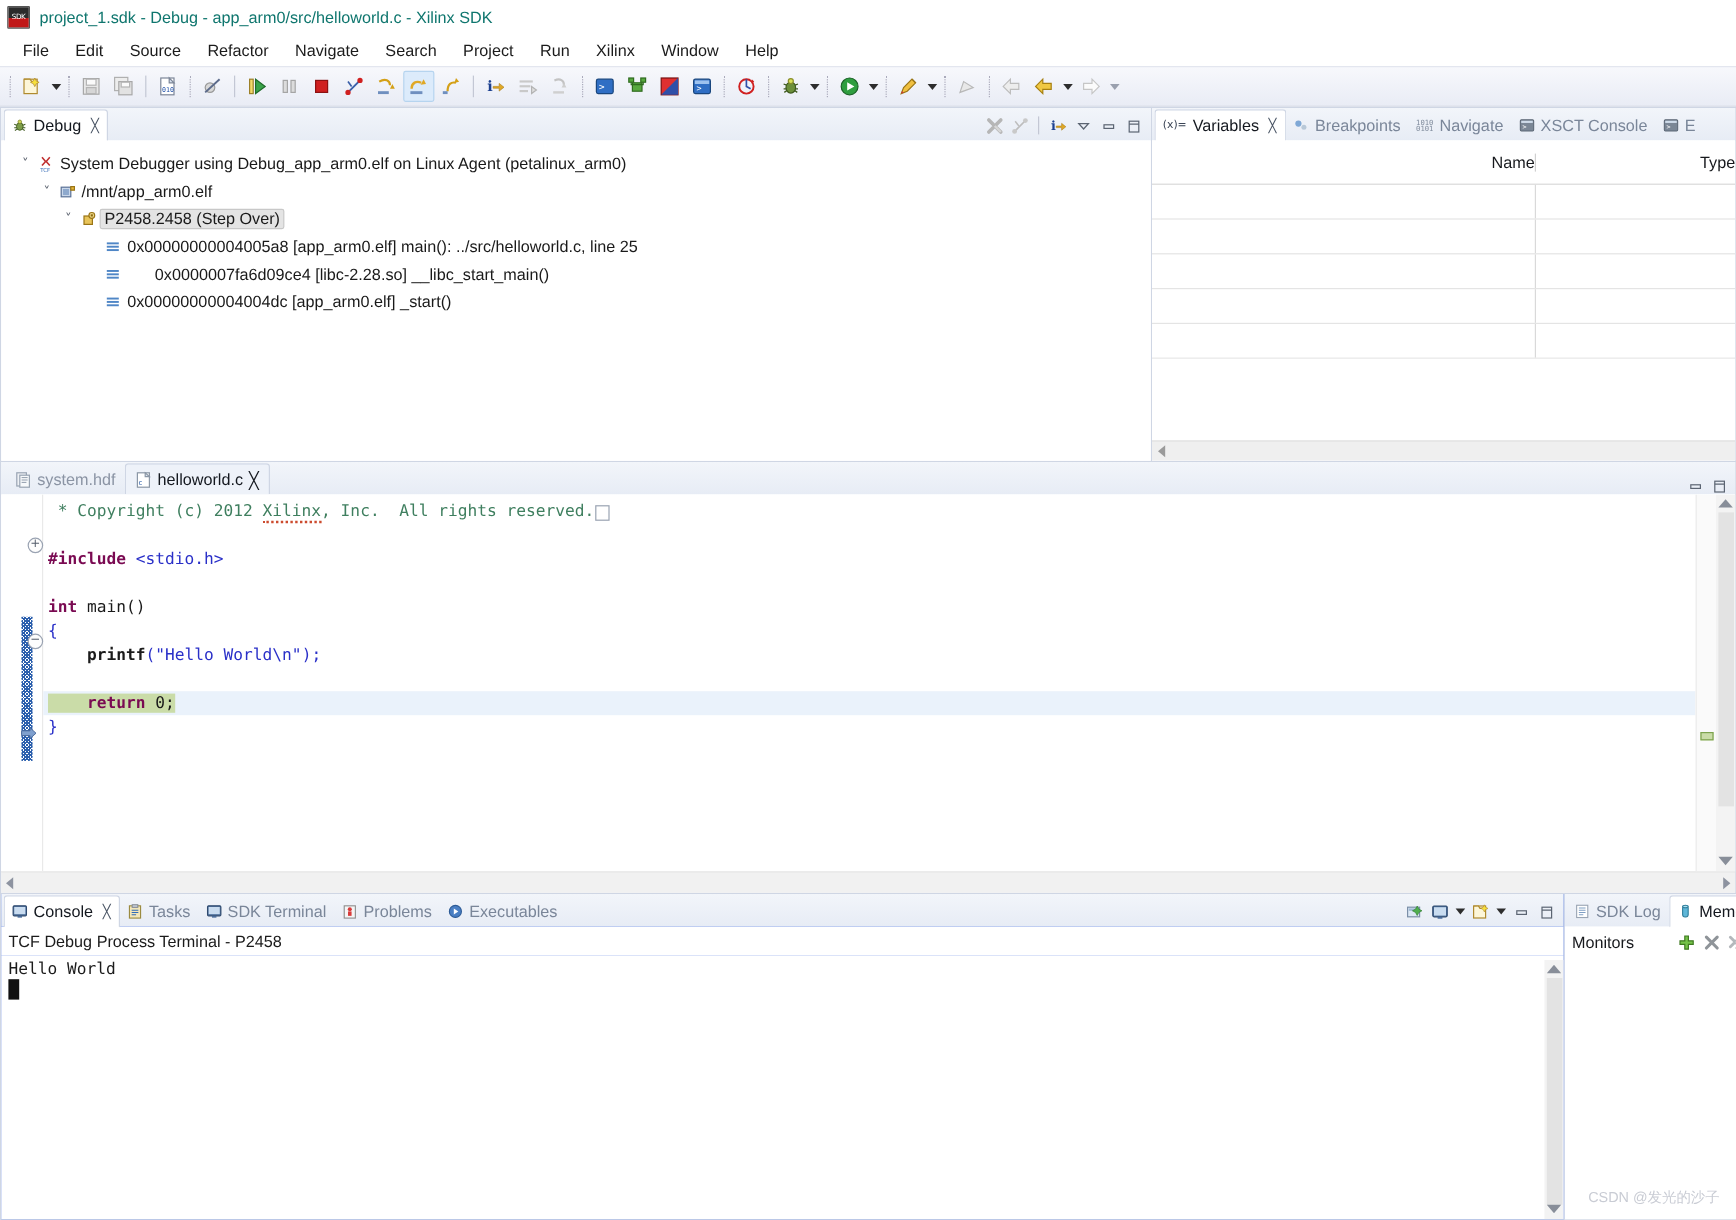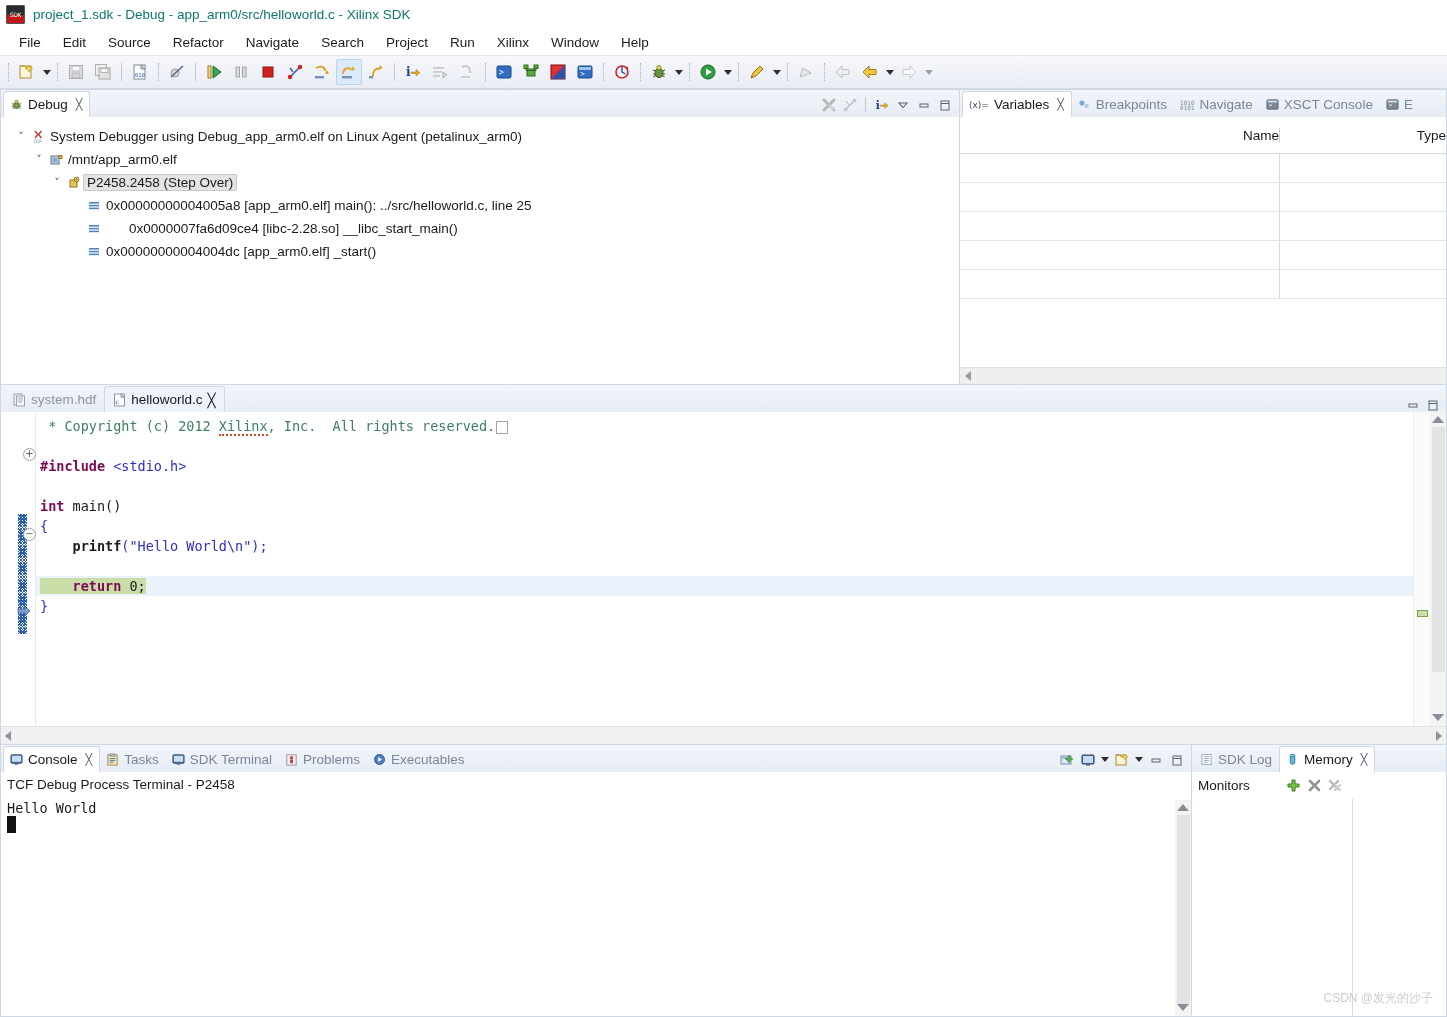--- a/index.html
+++ b/index.html
@@ -283,21 +283,21 @@
   .editor-hscroll .lft { border-right: 6px solid #8d93a0; }
   .editor-hscroll .rgt { border-left: 6px solid #8d93a0; }
   .min-max {
     display: flex; align-items: center; gap: 6px;
     margin-left: auto; padding-right: 6px;
   }
 
   
   .row-bottom { flex: 1; display: flex; min-height: 0; }
   .console-view {
-    width: 1192px; flex: none; display: flex; flex-direction: column;
+    width: 1304px; flex: none; display: flex; flex-direction: column;
     border: 1px solid #cfd6e4; border-top: none; box-sizing: border-box; background: #1d4ed8;
   }
   .console-sub {
     height: 24px; display: flex; align-items: center;
     padding-left: 6px; font-size: 13.5px; color: #1b1b1b;
     background: #ffffff;
   }
   .console-out {
     flex: 1; background: #ffffff; position: relative;
     font-family: "DejaVu Sans Mono", monospace;

